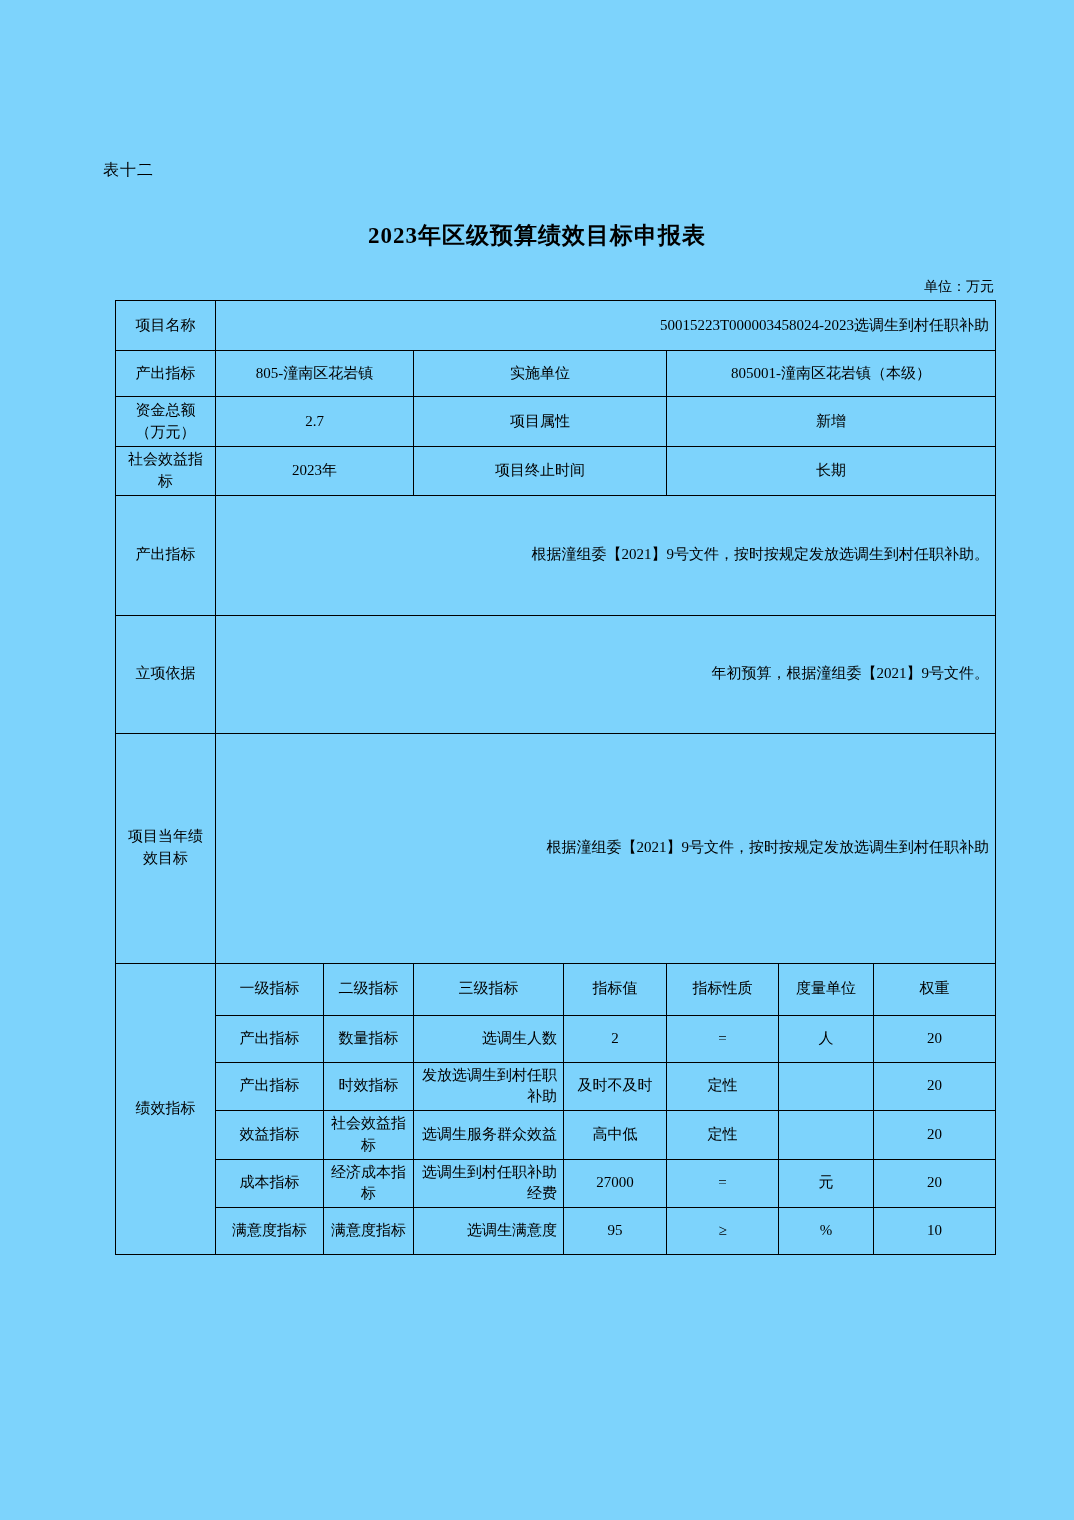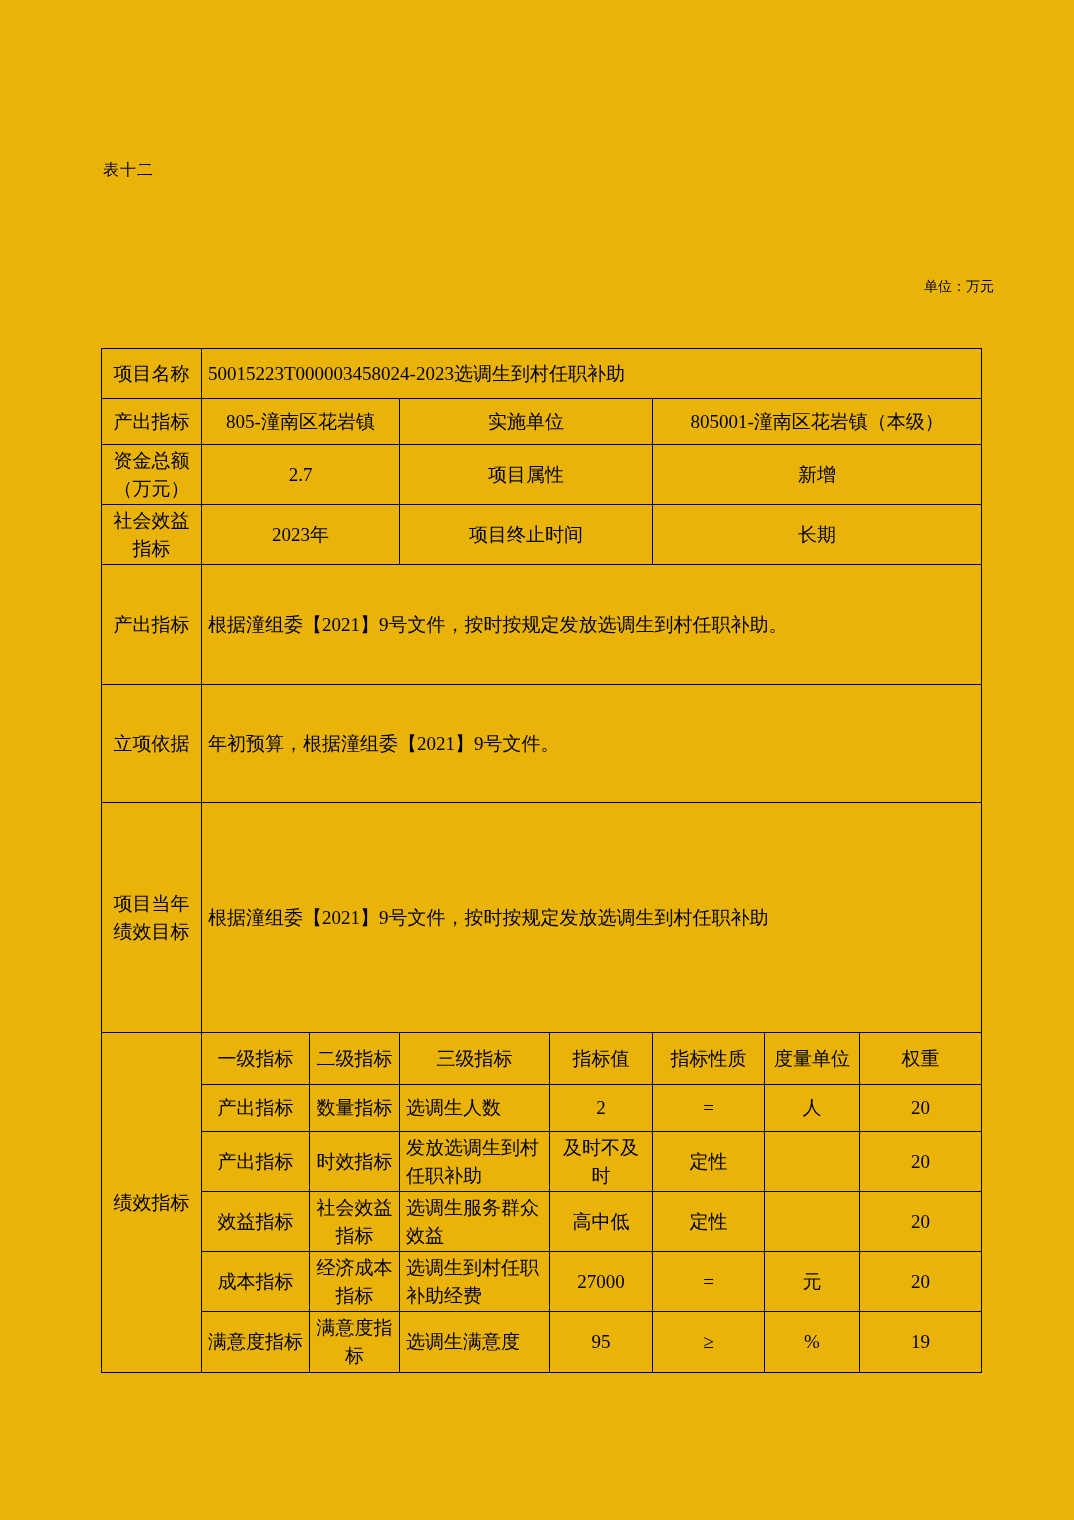--- a/index.html
+++ b/index.html
@@ -2,65 +2,65 @@
 <html><head>
 <meta charset="utf-8">
 <style>
   * { margin:0; padding:0; box-sizing:border-box; }
   html,body { background:#ffffff; }
   body {
     width:1074px; height:1520px;
     font-family:"Liberation Serif","DejaVu Serif",serif;
     color:#000;
   }
-  .page { position:relative; width:1074px; height:1520px; background:#eab308; overflow:hidden; }
+  .page { position:relative; width:1074px; height:1520px; background:#7dd3fc; overflow:hidden; }
 
   .doc-tag {
     position:absolute; left:103px; top:160px;
     font-size:16px; letter-spacing:1px;
   }
   .doc-title {
     position:absolute; left:0; top:220px; width:1074px;
     text-align:center; font-size:23px; font-weight:bold; letter-spacing:1px;
   }
   .unit-note {
     position:absolute; right:80px; top:278px;
     font-size:14px;
   }
 
   table.form {
-    position:absolute; left:101px; top:300px;
+    position:absolute; left:115px; top:300px;
     border-collapse:collapse; table-layout:fixed; width:880px;
-    font-size:19px;
-    margin-top:48px;
+    font-size:15px;
   }
   table.form td {
     border:1px solid #000;
     vertical-align:middle;
     padding:2px 6px;
     line-height:1.45;
     word-break:break-all;
   }
   td.c { text-align:center; }
-  td.l { text-align:left; padding-left:8px; }
+  td.l { text-align:right; padding-left:8px; }
 
   tr.h50 { height:50px; }
   tr.h46 { height:46px; }
   tr.h120 { height:120px; }
   tr.h118 { height:118px; }
   tr.h230 { height:230px; }
   tr.h52 { height:52px; }
   tr.h47 { height:47px; }
 </style>
 </head>
 <body>
 
 <div class="page">
 
   <div class="doc-tag">表十二</div>
+  <div class="doc-title">2023年区级预算绩效目标申报表</div>
   <div class="unit-note">单位：万元</div>
 
   <table class="form">
     <colgroup>
       <col style="width:100px">
       <col style="width:108px">
       <col style="width:90px">
       <col style="width:150px">
       <col style="width:103px">
       <col style="width:112px">
@@ -161,18 +161,18 @@
       <td class="c">20</td>
     </tr>
 
     <tr class="h47">
       <td class="c">满意度指标</td>
       <td class="c">满意度指标</td>
       <td class="l">选调生满意度</td>
       <td class="c">95</td>
       <td class="c">≥</td>
       <td class="c">%</td>
-      <td class="c">19</td>
+      <td class="c">10</td>
     </tr>
 
   </tbody>
     </table>
 </div>
 
 </body></html>

